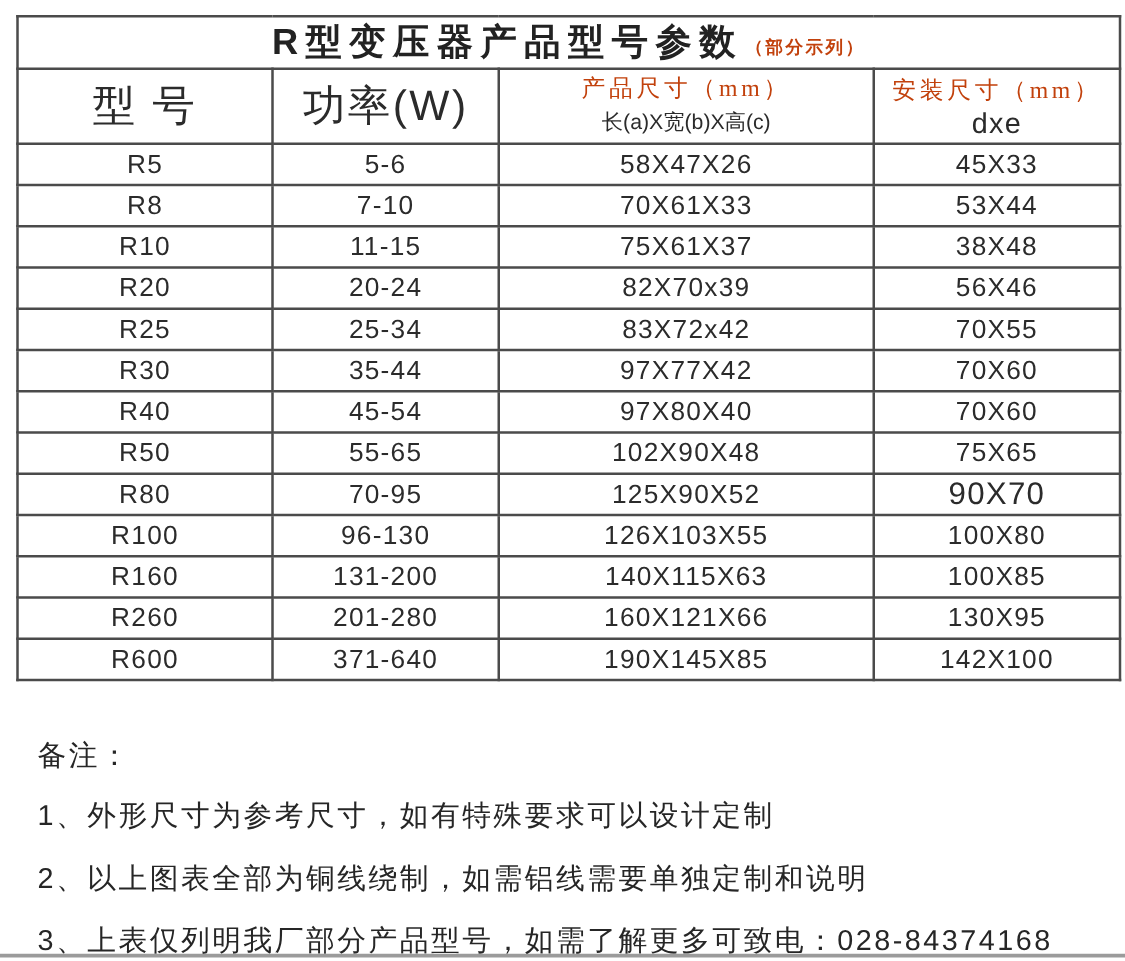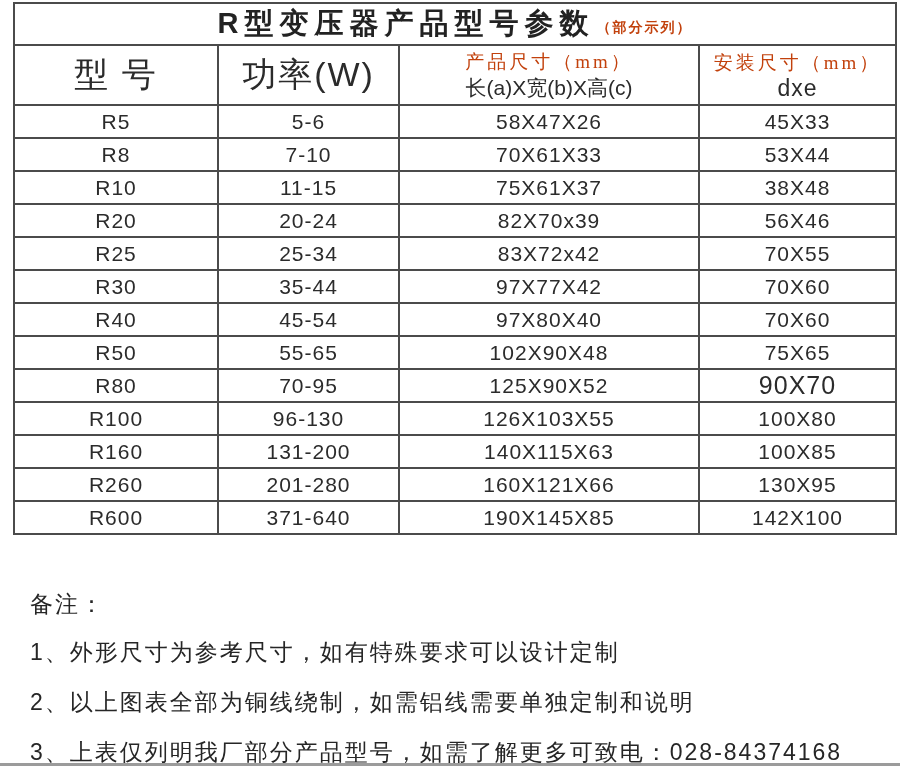--- a/index.html
+++ b/index.html
@@ -7,21 +7,21 @@
     width: 900px; height: 769px;
     background: #ffffff;
     font-family: "Liberation Sans", sans-serif;
     color: #2b2b2b;
     overflow: hidden;
   }
   .page { position: relative; width: 900px; height: 769px; background: #fff; }
 
   table.spec {
     position: absolute;
-    left: 13px; top: 2px;
+    left: 13px; top: 12px;
     width: 882px;
     border-collapse: collapse;
     table-layout: fixed;
   }
   table.spec td {
     border: 2px solid #4b4b4b;
     text-align: center;
     vertical-align: middle;
     color: #2b2b2b;
     overflow: hidden;
@@ -58,21 +58,21 @@
     color: #2b2b2b;
   }
   .hdr-serif {
     font-family: "Liberation Serif", serif;
     font-size: 19px;
     letter-spacing: 3px;
     color: #c2410c;
     line-height: 26px;
   }
   .hdr-sans2 {
-    font-size: 21px;
+    font-size: 17px;
     line-height: 26px;
     color: #2b2b2b;
   }
   .hdr-dxe {
     font-size: 23px;
     line-height: 24px;
     color: #2b2b2b;
     letter-spacing: 1px;
   }
 

